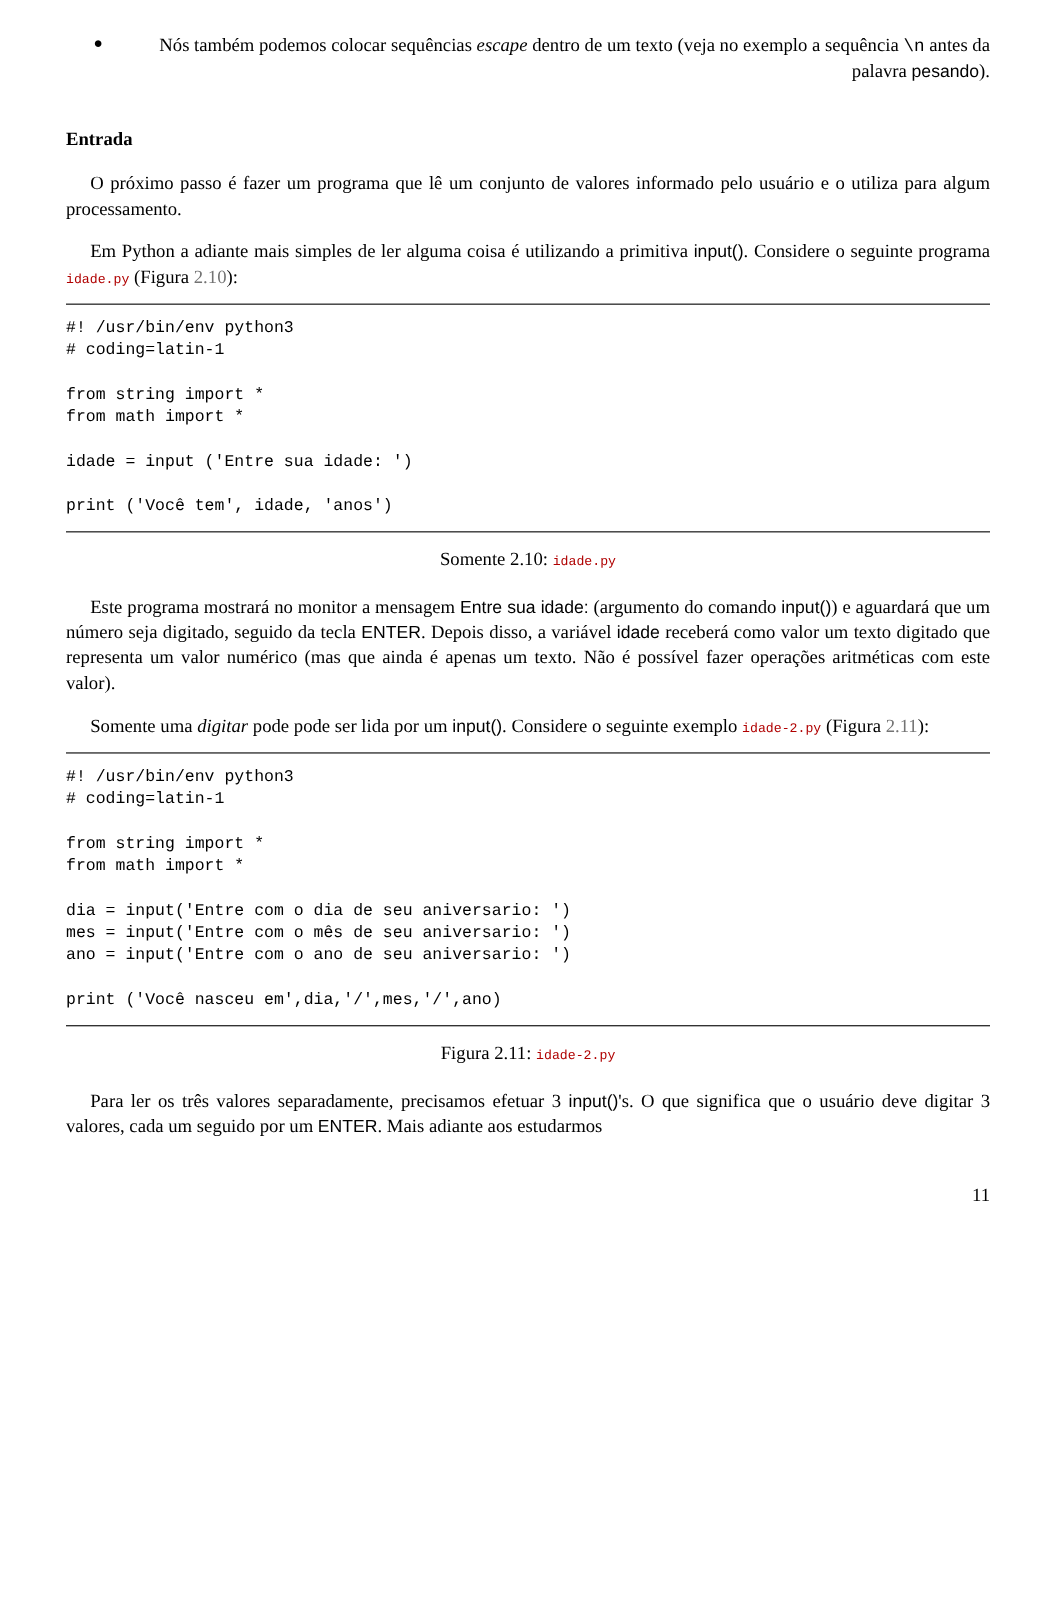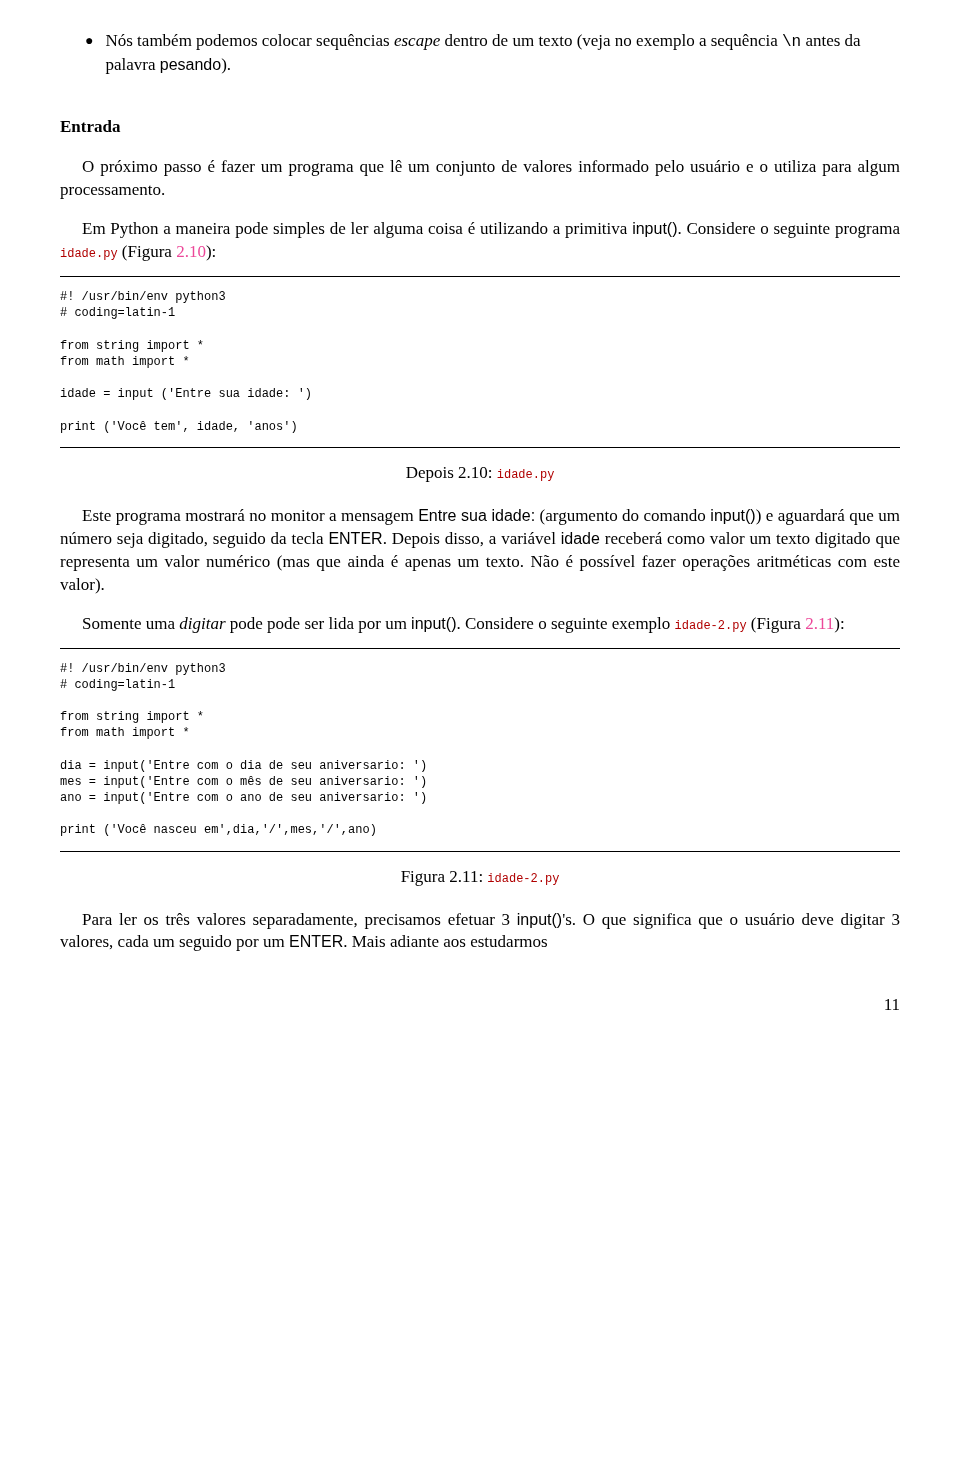--- a/index.html
+++ b/index.html
@@ -17,20 +17,21 @@
       margin-bottom: 20px;
       margin-left: 25px;
     }
     .bullet {
       margin-right: 12px;
       font-size: 14px;
       line-height: 1.6;
     }
     .bullet-text {
       flex: 1;
+      text-align: right;
     }
     .section-heading {
       font-weight: bold;
       margin-top: 39px;
       margin-bottom: 18px;
     }
     p {
       margin: 16px 0 12px 0;
       text-align: justify;
       text-indent: 22px;
@@ -40,30 +41,30 @@
     .code {
       font-family: "Courier New", Courier, monospace;
       font-size: 16px;
     }
     .code-red {
       font-family: "Courier New", Courier, monospace;
       font-size: 12px;
       color: #b00000;
     }
     .figref {
-      color: #ec4899;
+      color: #737373;
     }
     .hr-line {
       border: none;
       border-top: 1px solid #000;
       margin: 12px 0;
     }
     .code-block {
       font-family: "Courier New", Courier, monospace;
-      font-size: 12px;
+      font-size: 15px;
       white-space: pre-wrap;
       margin: 8px 0;
       line-height: 1.35;
     }
     .figure-caption {
       text-align: center;
       margin: 14px 0 20px 0;
     }
     .page-number {
       text-align: right;
@@ -78,37 +79,37 @@
   <span class="bullet-text">
     <span>Nós também podemos colocar sequências </span><span class="italic">escape</span><span> dentro de um texto (veja no exemplo a sequência </span><span class="code">\n</span><span> antes da palavra </span><span class="sans">pesando</span><span>).</span>
   </span>
 </div>
 
 <div class="section-heading">Entrada</div>
 
 <p>O próximo passo é fazer um programa que lê um conjunto de valores informado pelo usuário e o utiliza para algum processamento.</p>
 
 <p>
-  <span>Em Python a maneira pode simples de ler alguma coisa é utilizando a primitiva </span><span class="sans">input()</span><span>. Considere o seguinte programa </span><span class="code-red">idade.py</span><span> (Figura </span><span class="figref">2.10</span><span>):</span>
+  <span>Em Python a adiante mais simples de ler alguma coisa é utilizando a primitiva </span><span class="sans">input()</span><span>. Considere o seguinte programa </span><span class="code-red">idade.py</span><span> (Figura </span><span class="figref">2.10</span><span>):</span>
 </p>
 
 <hr class="hr-line">
 <div class="code-block">#! /usr/bin/env python3
 # coding=latin-1
 
 from string import *
 from math import *
 
 idade = input ('Entre sua idade: ')
 
 print ('Você tem', idade, 'anos')</div>
 <hr class="hr-line">
 
 <div class="figure-caption">
-  <span>Depois 2.10: </span><span class="code-red">idade.py</span>
+  <span>Somente 2.10: </span><span class="code-red">idade.py</span>
 </div>
 
 <p>
   <span>Este programa mostrará no monitor a mensagem </span><span class="sans">Entre sua idade:</span><span> (argumento do comando </span><span class="sans">input()</span><span>) e aguardará que um número seja digitado, seguido da tecla </span><span class="sans">ENTER</span><span>. Depois disso, a variável </span><span class="sans">idade</span><span> receberá como valor um texto digitado que representa um valor numérico (mas que ainda é apenas um texto. Não é possível fazer operações aritméticas com este valor).</span>
 </p>
 
 <p>
   <span>Somente uma </span><span class="italic">digitar</span><span> pode pode ser lida por um </span><span class="sans">input()</span><span>.  Considere o seguinte exemplo </span><span class="code-red">idade-2.py</span><span> (Figura </span><span class="figref">2.11</span><span>):</span>
 </p>
 

